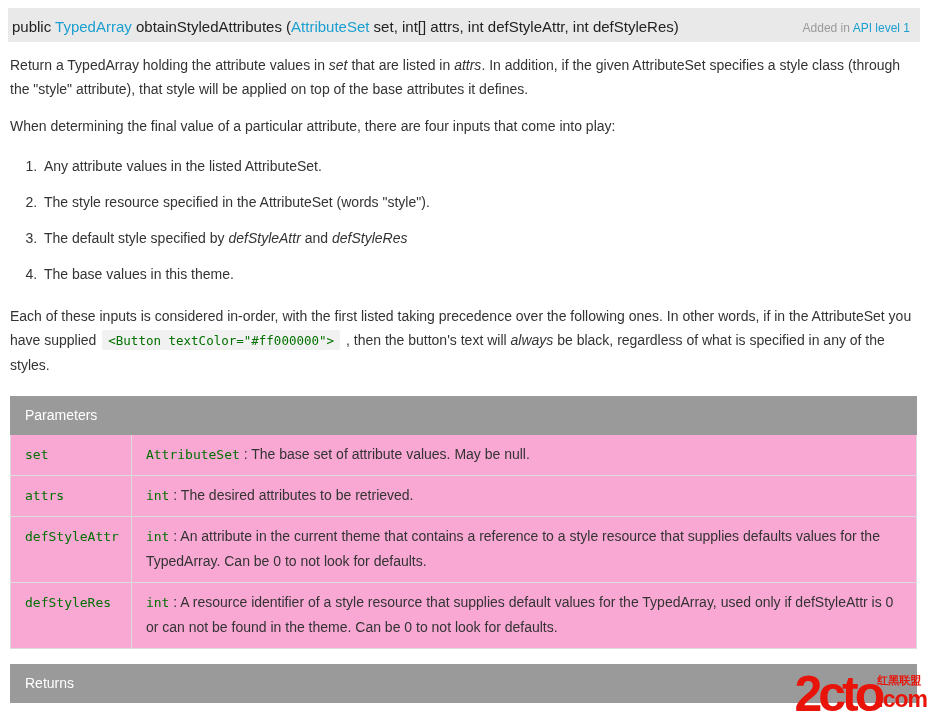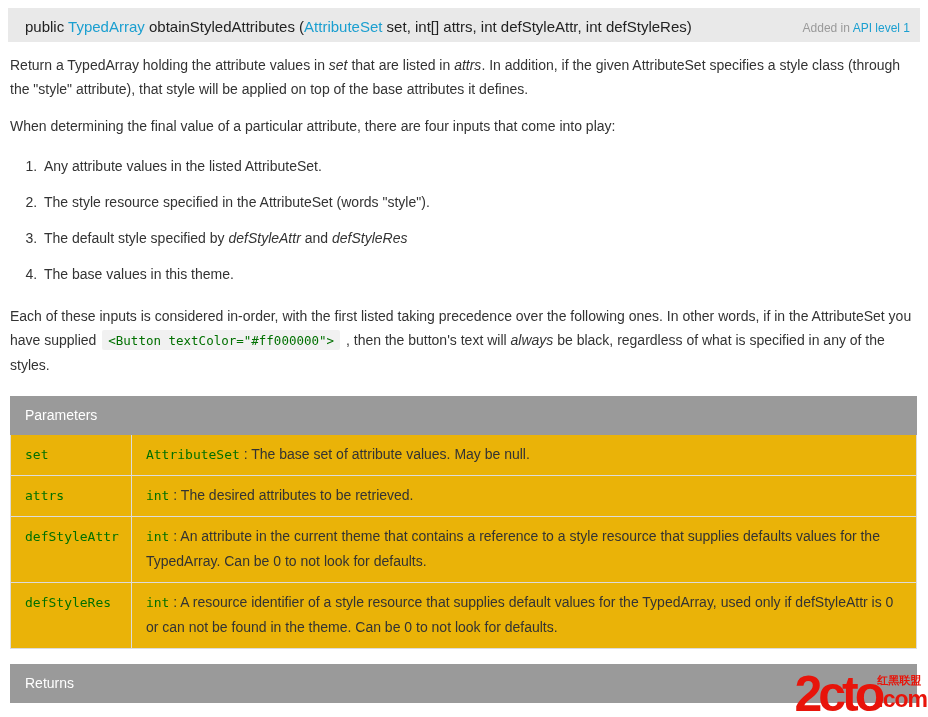--- a/index.html
+++ b/index.html
@@ -13,21 +13,21 @@
     overflow: hidden;
   }
   a { text-decoration: none; cursor: pointer; }
   .link { color: #1b9fd0; }
   .muted { color: #9a9a9a; }
 
   
   .sig-bar {
     margin: 8px 8px 0 8px;
     background: #e9e9e9;
-    padding: 7px 10px 7px 17px;
+    padding: 7px 10px 7px 4px;
     display: flex;
     justify-content: space-between;
     align-items: baseline;
     font-size: 15px;
     color: #222222;
   }
   .sig-left { white-space: nowrap; }
   .sig-right { font-size: 12px; white-space: nowrap; padding-top: 6px; }
 
   
@@ -56,21 +56,21 @@
     white-space: nowrap;
   }
 
   ol.inputs { margin: 16px 0 18px; padding-left: 31px; }
   ol.inputs li { margin-bottom: 12px; padding-left: 3px; }
 
   
   table.doc-table {
     width: 907px;
     border-collapse: collapse;
-    background: #eab308;
+    background: #f9a8d4;
     border: 1px solid #d2d2d2;
     margin: 19px 0 0;
   }
   table.doc-table th {
     background: #9a9a9a;
     color: #ffffff;
     font-weight: normal;
     font-size: 14px;
     text-align: left;
     padding: 6px 12px 7px 14px;

